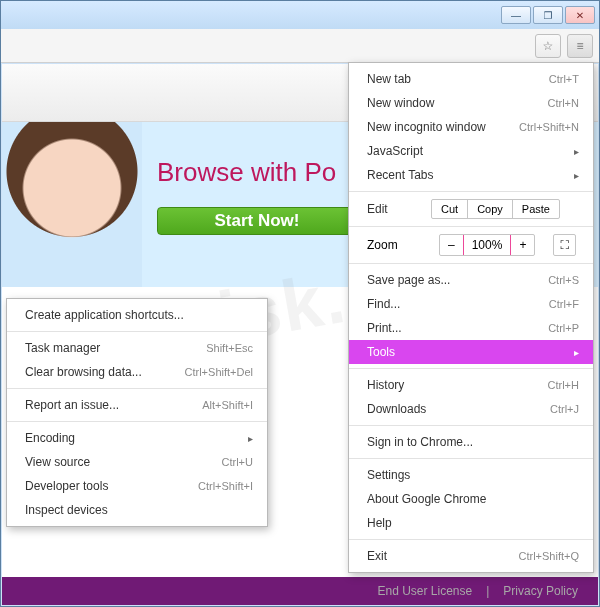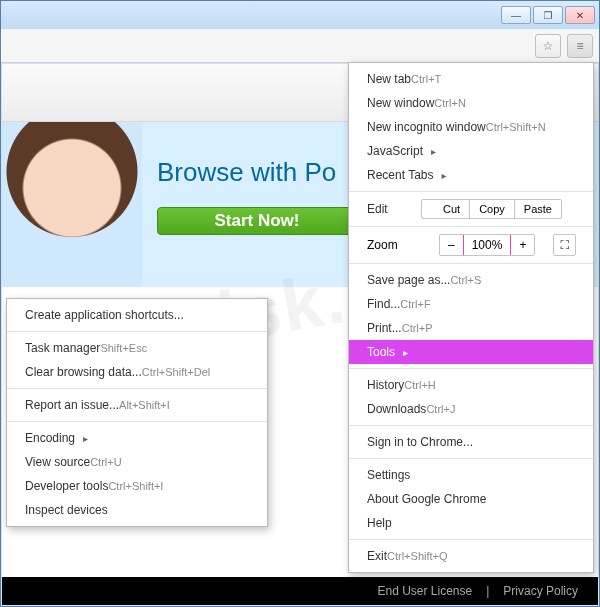--- a/index.html
+++ b/index.html
@@ -75,64 +75,64 @@
     background:#d7efff;
     overflow:hidden;
   }
   .hero-face{
     position:absolute;left:0;top:0;width:140px;height:165px;
     background: radial-gradient(circle at 50% 40%, #f7d6c2 48px, transparent 50px),
                 radial-gradient(circle at 50% 30%, #5b3b28 65px, transparent 66px),
                 #cfe8fb;
   }
   .hero-text{
-    position:absolute;left:155px;top:35px;font-size:26px;color:#0369a1;
+    position:absolute;left:155px;top:35px;font-size:26px;color:#be185d;
   }
   .start-btn{
     position:absolute;left:155px;top:85px;
     width:200px;height:28px;border-radius:4px;
     background:linear-gradient(#6bc234,#4fa81d);
     border:1px solid #3f8a15;
     color:#fff;font-size:17px;font-weight:bold;
     display:flex;align-items:center;justify-content:center;
   }
   .footer-bar{
     position:absolute;left:0;right:0;bottom:0;height:28px;
-    background:#000000;color:#a7a7a7;
+    background:#701a75;color:#a7a7a7;
     display:flex;justify-content:flex-end;align-items:center;
     padding-right:20px;font-size:11px;gap:14px;
   }
 
   
   .menu{
     position:absolute;
     background:#fff;
     border:1px solid #b9b9b9;
     box-shadow:2px 3px 8px rgba(0,0,0,.25);
     padding:4px 0;
   }
   .menu-main{ top:62px; right:6px; width:246px; }
   .menu-tools{ top:298px; left:6px; width:262px; }
   .mi{
-    display:flex;align-items:center;
+    display:flex;align-items:center;justify-content:space-between;
     padding:5px 14px 5px 18px;
     color:#333;
     white-space:nowrap;
     min-height:24px;
   }
   .mi .shortcut{ color:#8a8a8a; font-size:11px; }
   .mi.highlight{ background:#d946ef;color:#fff; }
   .mi.highlight .chev{color:#fff;}
   .mi .chev{color:#666;font-size:10px;margin-left:8px;}
   .sep{ height:1px;background:#e2e2e2;margin:4px 0; }
   .edit-row{
-    display:flex;align-items:center;padding:3px 10px 3px 18px;gap:14px;
+    display:flex;align-items:center;padding:3px 10px 3px 18px;gap:24px;
   }
   .edit-row .lbl{flex:0 0 40px;color:#333;}
-  .edit-btns{display:flex;border:1px solid #c5c5c5;border-radius:2px;overflow:hidden;padding-left:12px;}
+  .edit-btns{display:flex;border:1px solid #c5c5c5;border-radius:2px;overflow:hidden;}
   .edit-btns span{padding:3px 9px;border-left:1px solid #c5c5c5;font-size:11px;}
   .edit-btns span:first-child{border-left:none;}
   .zoom-row{
     display:flex;align-items:center;padding:3px 20px 3px 18px;gap:12px;
   }
   .zoom-row .lbl{flex:0 0 60px;}
   .zoom-ctrl{display:flex;align-items:center;border:1px solid #c5c5c5;border-radius:2px;}
   .zoom-ctrl span{padding:3px 8px;border-left:1px solid #ec4899;}
   .zoom-ctrl span:first-child{border-left:none;}
   .full-btn{border:1px solid #c5c5c5;border-radius:2px;padding:3px 6px;margin-left:6px;}

